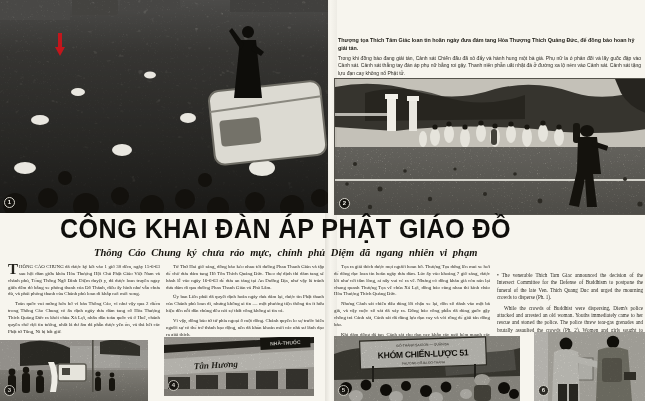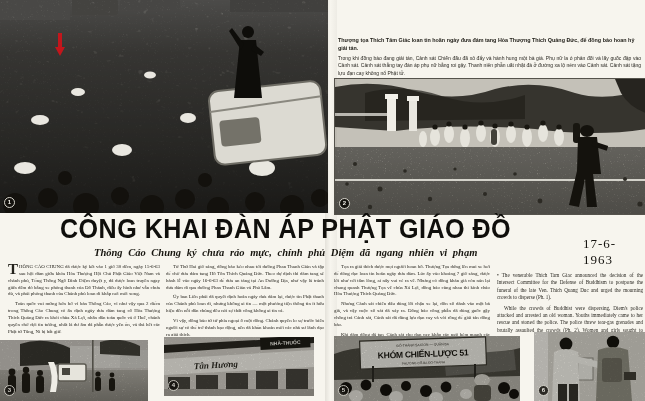--- a/index.html
+++ b/index.html
@@ -198,21 +198,20 @@
         <ellipse cx="252" cy="52" rx="7" ry="6"></ellipse>
         <path d="M243 58 L262 58 L266 95 L258 95 L262 128 L252 128 L250 100 L244 128 L234 126 L242 92 Z"></path>
         <rect x="258" y="62" width="16" height="5" transform="rotate(18 258 62)"></rect>
       </g>
       <path d="M280 0 L311 0 L311 34 Q294 28 286 14 Z" fill="#26241f"></path>
     </svg>
     <div class="badge">2</div>
   </div>
 
   <h1 class="headline">CÔNG KHAI ĐÀN ÁP PHẬT GIÁO ĐỒ</h1>
-  <div class="date">17-6-1963</div>
   <div class="subhead">Thông Cáo Chung ký chưa ráo mực, chính phủ Diệm đã ngang nhiên vi phạm</div>
 
   <div class="bodycol c1">
     <p class="dc">THÔNG CÁO CHUNG đã được ký kết vào 1 giờ 30 đêm, ngày 15-6-63 sau hội đàm giữa khóa Hòa Thượng Hội Chủ Phật Giáo Việt Nam và chánh phủ, Tổng Thống Ngô Đình Diệm duyệt y, đã được loan truyền ngay giữa đêm đó bằng xe phóng thanh của Đô Thành, điều ấy hình như vẫn chưa đủ, và phải phóng thanh của Chánh phủ loan đi khắp nơi mới xong.</p>
     <p>Toàn quốc vui mừng hớn hở vì bản Thông Cáo, vì như vậy qua 2 điểm trong Thông Cáo Chung có ấn định ngày đưa đám tang cố Hòa Thượng Thích Quảng Đức ra khỏi chùa Xá Lợi, nhân dân toàn quốc và ở Huế, chánh quyền chờ đợi tin tưởng, nhất là dư âm đã phẫn được yên ổn, và thả hết các Phật tử Tăng, Ni bị bắt giữ.</p>
   </div>
   <div class="bodycol c2">
     <p>Từ Thứ Hai giờ sáng, đồng bào kéo nhau tới đường Phan Thanh Giản và tập để chờ đưa đám tang Hồ Tôn Thích Quảng Đức. Theo dự định thì đám tang sẽ hành lễ vào ngày 16-6-63 để đưa an táng tại An Dưỡng Địa, như vậy là tránh đưa đám đi qua đường Phan Thanh Giản và Phú Lâm.</p>
     <p>Ủy ban Liên phái đã quyết định hoãn ngày đưa đám lại, được tin Phật thanh của Chánh phủ loan đi, nhưng không ai tin — một phương tiện thông tin ít hữu hiệu đến nỗi dân chúng đều nói sợ thất công không ai tin cả.</p>
     <p>Vì vậy, đồng bào từ tứ phía ngoại ô một đồng. Chánh quyền lo sợ trước biến người sự có thể trở thành bạo động, nên đã khẩn khoản mời các nhà sư lãnh đạo ra giải thích.</p>

